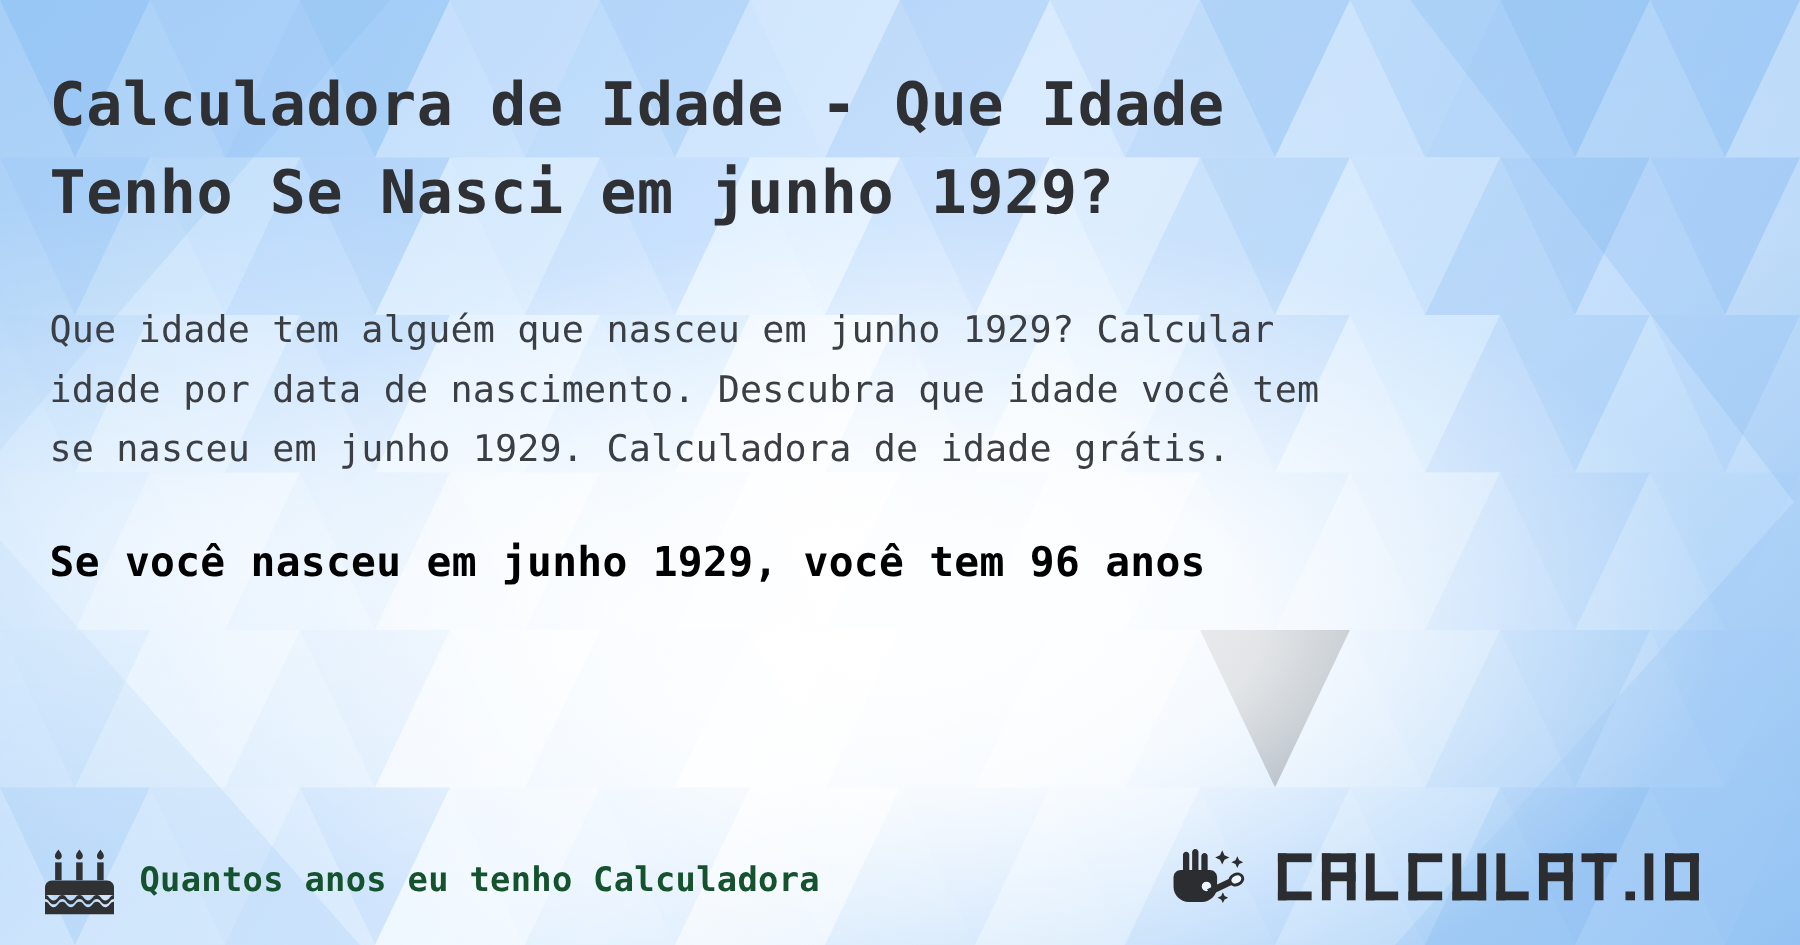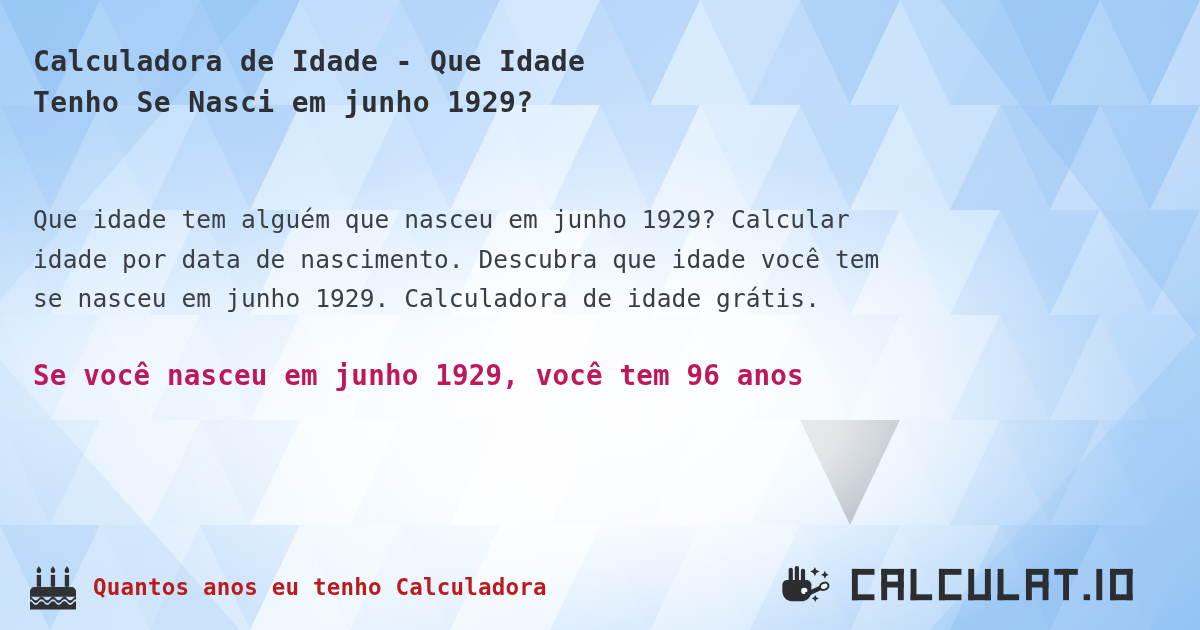--- a/index.html
+++ b/index.html
@@ -50,21 +50,21 @@
     height: 630px;
   }
 
   #page-title {
     position: absolute;
     left: 33px;
     top: 41px;
     width: 1000px;
     margin: 0;
     font-family: "DejaVu Sans Mono", "Liberation Mono", monospace;
-    font-size: 28px;
+    font-size: 40px;
     font-weight: bold;
     line-height: 1.48;
     letter-spacing: 0.4px;
     color: #2e3033;
     white-space: pre-line;
   }
 
   #intro-text {
     position: absolute;
     left: 33px;
@@ -84,21 +84,21 @@
     position: absolute;
     left: 33px;
     top: 358px;
     width: 1140px;
     margin: 0;
     font-family: "DejaVu Sans Mono", "Liberation Mono", monospace;
     font-size: 27.5px;
     font-weight: bold;
     line-height: 1.3;
     letter-spacing: 0.2px;
-    color: #be185d;
+    color: #000000;
   }
 
   
   #footer {
     position: absolute;
     left: 0;
     right: 0;
     bottom: 0;
     height: 86px;
     display: flex;
@@ -116,21 +116,21 @@
     display: block;
     width: 46px;
     height: 45px;
     flex: none;
   }
   #footer-label {
     font-family: "DejaVu Sans Mono", "Liberation Mono", monospace;
     font-size: 22.5px;
     font-weight: bold;
     letter-spacing: 0.2px;
-    color: #b91c1c;
+    color: #14532d;
     white-space: nowrap;
   }
 
   #site-logo {
     display: flex;
     align-items: center;
     gap: 11px;
     margin-right: 8px;
   }
   #wand-icon {

